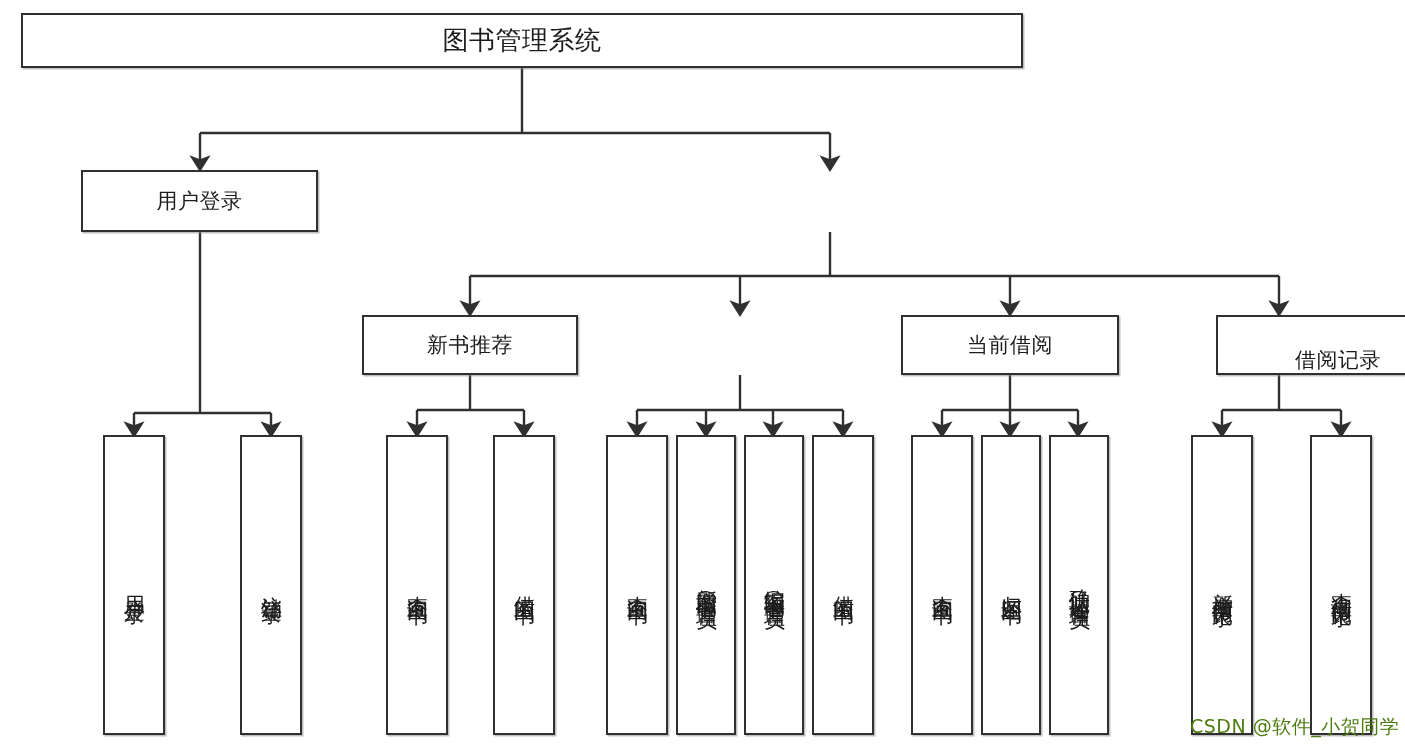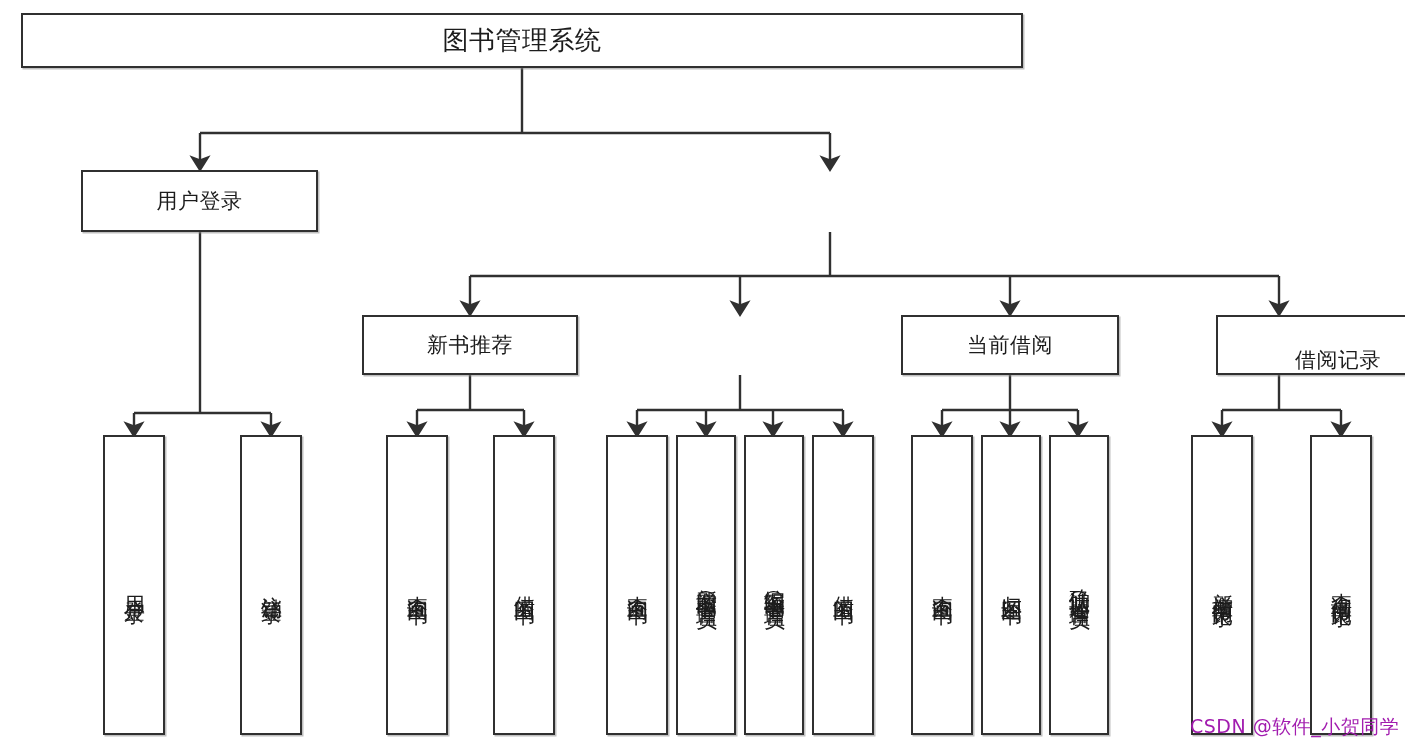--- a/index.html
+++ b/index.html
@@ -58,21 +58,21 @@
     letter-spacing: 3px;
     white-space: nowrap;
     max-height: 278px;
   }
   .node.v.tall .lbl { max-height: 286px; }
   .watermark {
     position: absolute;
     left: 1190px;
     top: 714px;
     font-size: 19px;
-    color: #a21caf;
+    color: #4d7c0f;
     letter-spacing: 0.5px;
     white-space: nowrap;
     font-family: "DejaVu Sans", "Liberation Sans", sans-serif;
   }
 </style>
 </head>
 <body>
 
 <div id="canvas">
 

